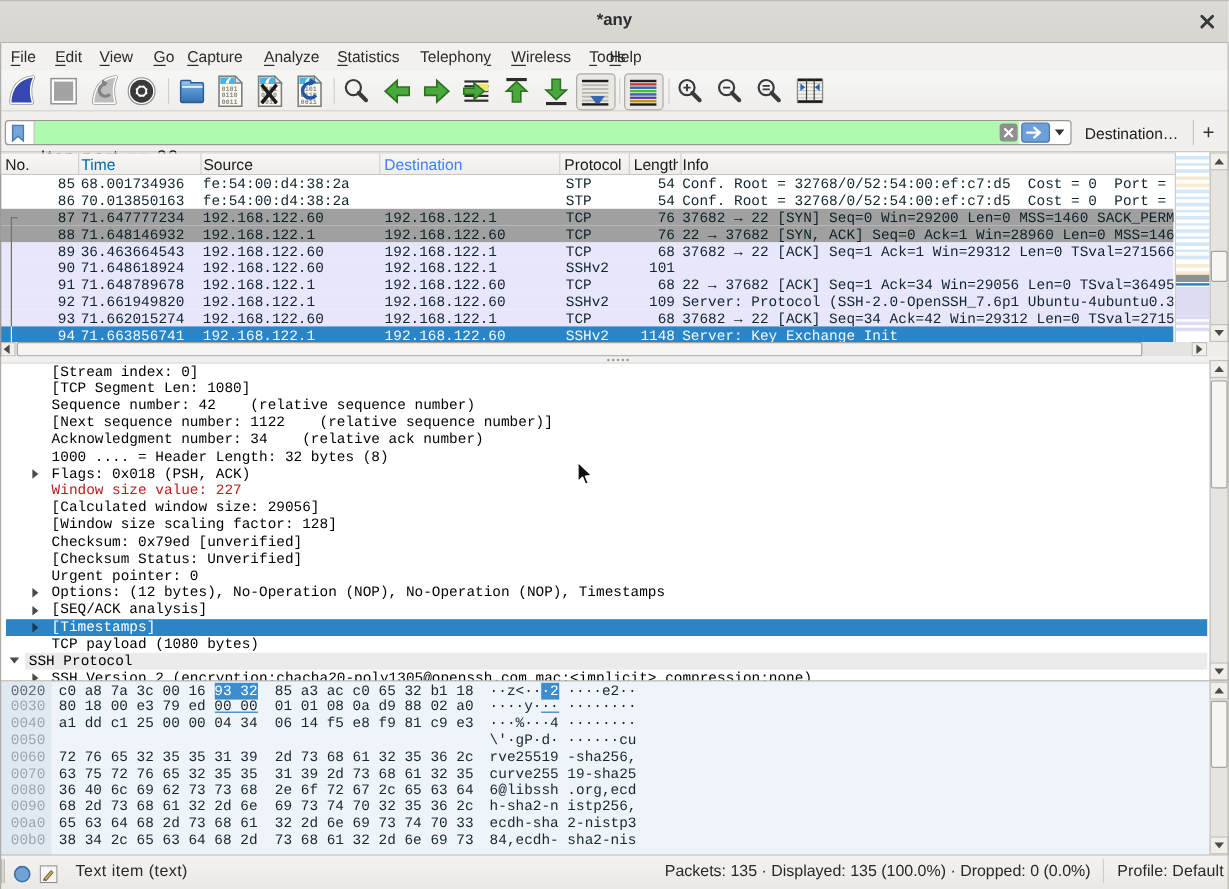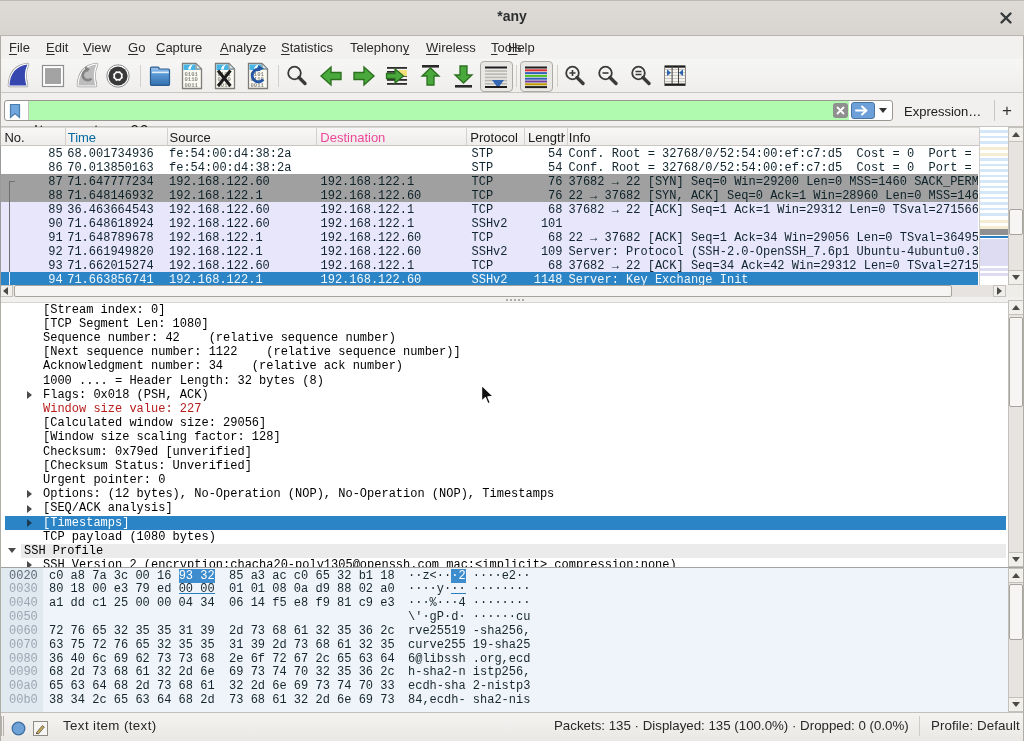--- a/index.html
+++ b/index.html
@@ -199,34 +199,34 @@
 <div class="abs mono" style="left:34px;top:101.5px;font-family:'Liberation Sans',sans-serif;font-size:14px;line-height:16px;letter-spacing:1.7px;color:#101010;margin-top:20px;">!tcp.port == 22</div>
 <div class="abs" style="left:833px;top:103px;width:15px;height:15px;background:#8f8f8f;border-radius:3px;"></div>
 <svg class="abs" style="left:833px;top:103px" width="15" height="15">
     <path d="M4.5,4.5 L10.5,10.5 M10.5,4.5 L4.5,10.5" stroke="#fff" stroke-width="1.8" stroke-linecap="round"></path>
   </svg>
 <div class="abs" style="left:851px;top:102px;width:24px;height:17px;background:#6d9fd8;border:1px solid #49759f;border-radius:3px;"></div>
 <svg class="abs" style="left:851px;top:102px" width="24" height="17">
     <path d="M5,8.5 h9 M11,4.5 l4.5,4 l-4.5,4" fill="none" stroke="#fff" stroke-width="2" stroke-linecap="round" stroke-linejoin="round"></path>
   </svg>
 <div class="abs tri-d" style="left:879px;top:108px;border-top-color:#333;"></div>
-<div class="abs" style="left:904px;top:104px;font-size:13px;color:#202020;">Expression…</div>
+<div class="abs" style="left:904px;top:104px;font-size:13px;color:#202020;">Destination…</div>
 <div class="abs" style="left:994px;top:100px;width:1px;height:21px;background:#c8c5c0;"></div>
 <div class="abs" style="left:1002px;top:101px;font-size:17px;color:#333;">+</div>
 <div class="abs" style="left:0;top:127px;width:1024px;height:19px;background:linear-gradient(#f8f7f6,#eeedeb);border-bottom:1px solid #c9c6c2;border-top:1px solid #dad8d5;"></div>
 <div class="abs" style="left:64.7px;top:128px;width:1px;height:17px;background:#d4d1cd;"></div>
 <div class="abs" style="left:167.0px;top:128px;width:1px;height:17px;background:#d4d1cd;"></div>
 <div class="abs" style="left:315.6px;top:128px;width:1px;height:17px;background:#d4d1cd;"></div>
 <div class="abs" style="left:465.6px;top:128px;width:1px;height:17px;background:#d4d1cd;"></div>
 <div class="abs" style="left:524.4px;top:128px;width:1px;height:17px;background:#d4d1cd;"></div>
 <div class="abs" style="left:567.2px;top:128px;width:1px;height:17px;background:#d4d1cd;"></div>
 <div class="abs" style="left:4.4px;top:130px;font-size:13px;color:#1b1b1b;white-space:nowrap;overflow:hidden;">No.</div>
 <div class="abs" style="left:67.7px;top:130px;font-size:13px;color:#0369a1;white-space:nowrap;overflow:hidden;">Time</div>
 <div class="abs" style="left:169.5px;top:130px;font-size:13px;color:#1b1b1b;white-space:nowrap;overflow:hidden;">Source</div>
-<div class="abs" style="left:320.3px;top:130px;font-size:13px;color:#ec4899;white-space:nowrap;overflow:hidden;">Destination</div>
+<div class="abs" style="left:320.3px;top:130px;font-size:13px;color:#3b82f6;white-space:nowrap;overflow:hidden;">Destination</div>
 <div class="abs" style="left:470.3px;top:130px;font-size:13px;color:#1b1b1b;white-space:nowrap;overflow:hidden;">Protocol</div>
 <div class="abs" style="left:528.1px;top:130px;font-size:13px;color:#1b1b1b;white-space:nowrap;overflow:hidden;width:37px;">Length</div>
 <div class="abs" style="left:568.8px;top:130px;font-size:13px;color:#1b1b1b;white-space:nowrap;overflow:hidden;">Info</div>
 <div class="abs" style="left:0;top:146px;width:978px;height:139px;overflow:hidden;background:#fff;">
     <div class="abs" style="left:0;top:0px;width:978px;height:14px;background:#ffffff;color:#10252d;">
       <div class="abs mono" style="left:0;top:1px;width:62.6px;text-align:right;">85</div>
       <div class="abs mono" style="left:67.2px;top:1px;">68.001734936</div>
       <div class="abs mono" style="left:169px;top:1px;">fe:54:00:d4:38:2a</div>
       <div class="abs mono" style="left:320.5px;top:1px;"></div>
       <div class="abs mono" style="left:471.5px;top:1px;">STP</div>
@@ -379,21 +379,21 @@
     <div class="abs tri-r" style="left:27px;top:187.3px;border-left-color:#4a4a4a;"></div>
     <div class="abs mono" style="left:43px;top:184.1px;line-height:14.2px;color:#000000;">Options: (12 bytes), No-Operation (NOP), No-Operation (NOP), Timestamps</div>
     <div class="abs tri-r" style="left:27px;top:201.5px;border-left-color:#4a4a4a;"></div>
     <div class="abs mono" style="left:43px;top:198.3px;line-height:14.2px;color:#000000;">[SEQ/ACK analysis]</div>
     <div class="abs" style="left:5px;top:212.5px;width:1001px;height:14px;background:#2b84c6;"></div>
     <div class="abs tri-r" style="left:27px;top:215.7px;border-left-color:#1b3a50;"></div>
     <div class="abs mono" style="left:43px;top:212.5px;line-height:14.2px;color:#ffffff;">[Timestamps]</div>
     <div class="abs mono" style="left:43px;top:226.7px;line-height:14.2px;color:#000000;">TCP payload (1080 bytes)</div>
     <div class="abs" style="left:21px;top:240.9px;width:985px;height:14px;background:#ebebeb;"></div>
     <div class="abs tri-d" style="left:8px;top:245.4px;"></div>
-    <div class="abs mono" style="left:24px;top:240.9px;line-height:14.2px;color:#000000;">SSH Profile</div>
+    <div class="abs mono" style="left:24px;top:240.9px;line-height:14.2px;color:#000000;">SSH Protocol</div>
     <div class="abs tri-r" style="left:27px;top:258.3px;border-left-color:#4a4a4a;"></div>
     <div class="abs mono" style="left:43px;top:255.1px;line-height:14.2px;color:#000000;">SSH Version 2 (encryption:chacha20-poly1305@openssh.com mac:&lt;implicit&gt; compression:none)</div>
   </div>
 <div class="abs" style="left:1008px;top:300px;width:16px;height:267px;background:#e6e3e0;border-left:1px solid #c4c1bc;"></div>
 <div class="abs" style="left:1008px;top:300px;width:16px;height:15px;background:#f1efec;border:1px solid #c4c1bc;"></div>
 <div class="abs sb-tri-u" style="left:1012px;top:305px;"></div>
 <div class="abs" style="left:1008px;top:552px;width:16px;height:15px;background:#f1efec;border:1px solid #c4c1bc;"></div>
 <div class="abs sb-tri-d" style="left:1012px;top:557px;"></div>
 <div class="abs" style="left:1008px;top:317px;width:14px;height:90px;background:#f6f5f3;border:1px solid #a7a39d;border-radius:2px;margin-left:1px;"></div>
 <div class="abs" style="left:0;top:567px;width:1024px;height:1px;background:#a3a19d;"></div>

